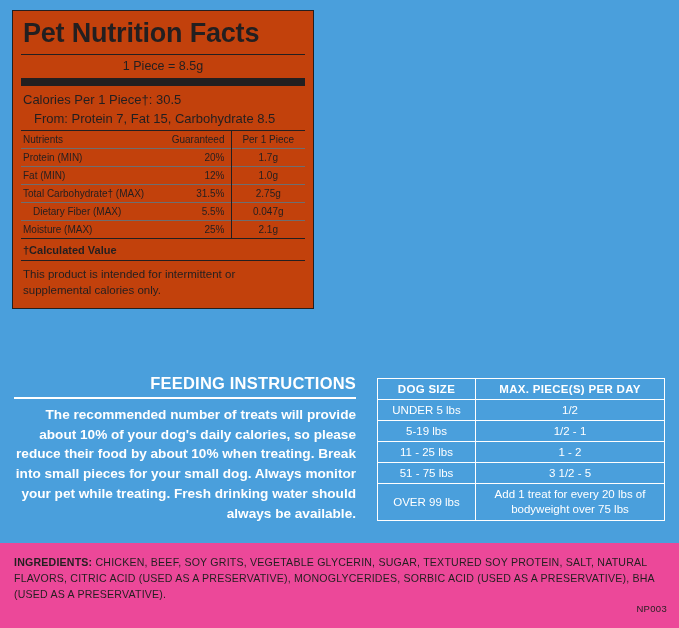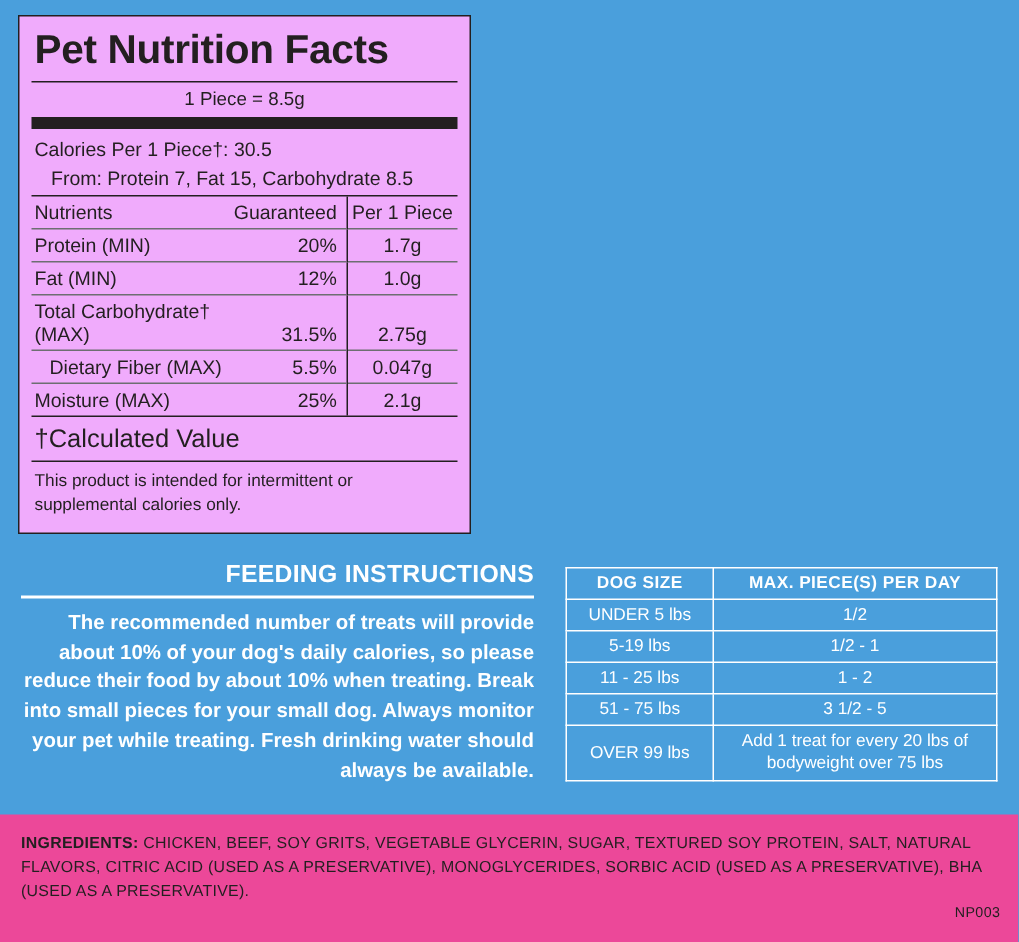--- a/index.html
+++ b/index.html
@@ -12,21 +12,21 @@
     overflow: hidden;
     position: relative;
   }
 
   
   #nutrition-panel {
     position: absolute;
     left: 12px;
     top: 10px;
     width: 302px;
-    background: #f0abfc;
+    background: #c2410c;
     border: 1px solid #231f20;
     padding: 6px 8px 8px 8px;
   }
   .nf-title {
     font-family: "Liberation Sans", sans-serif;
     font-weight: bold;
     font-size: 27px;
     line-height: 1.1;
     color: #231f20;
     letter-spacing: -0.2px;
@@ -45,43 +45,44 @@
     font-size: 13px;
     color: #231f20;
     padding: 5px 2px 2px 2px;
     line-height: 1.45;
   }
   .calories .indent { display: block; padding-left: 11px; }
 
   table.nf {
     width: 100%;
     border-collapse: collapse;
-    font-size: 13px;
+    font-size: 10px;
     color: #231f20;
   }
   table.nf th, table.nf td {
     padding: 3px 2px 3px 2px;
     vertical-align: bottom;
     font-weight: normal;
   }
   table.nf thead th { font-weight: normal; }
   table.nf .c-nutrient { text-align: left; }
   table.nf .c-guar { text-align: right; padding-right: 6px; }
   table.nf .c-per { text-align: center; width: 74px; }
   table.nf td.c-per, table.nf th.c-per {
     border-left: 1px solid #231f20;
   }
   table.nf tbody tr td { border-top: 1px solid #6d6e71; }
   table.nf thead tr th { border-bottom: none; }
   .sub-indent { padding-left: 12px !important; }
 
   .footnote {
-    font-size: 17px;
+    font-size: 11px;
     color: #231f20;
     padding: 5px 2px 4px 2px;
+    font-weight: bold;
   }
   .disclaimer {
     font-size: 11.5px;
     color: #231f20;
     padding: 6px 2px 2px 2px;
     line-height: 1.35;
   }
 
   
   #feeding-block {

